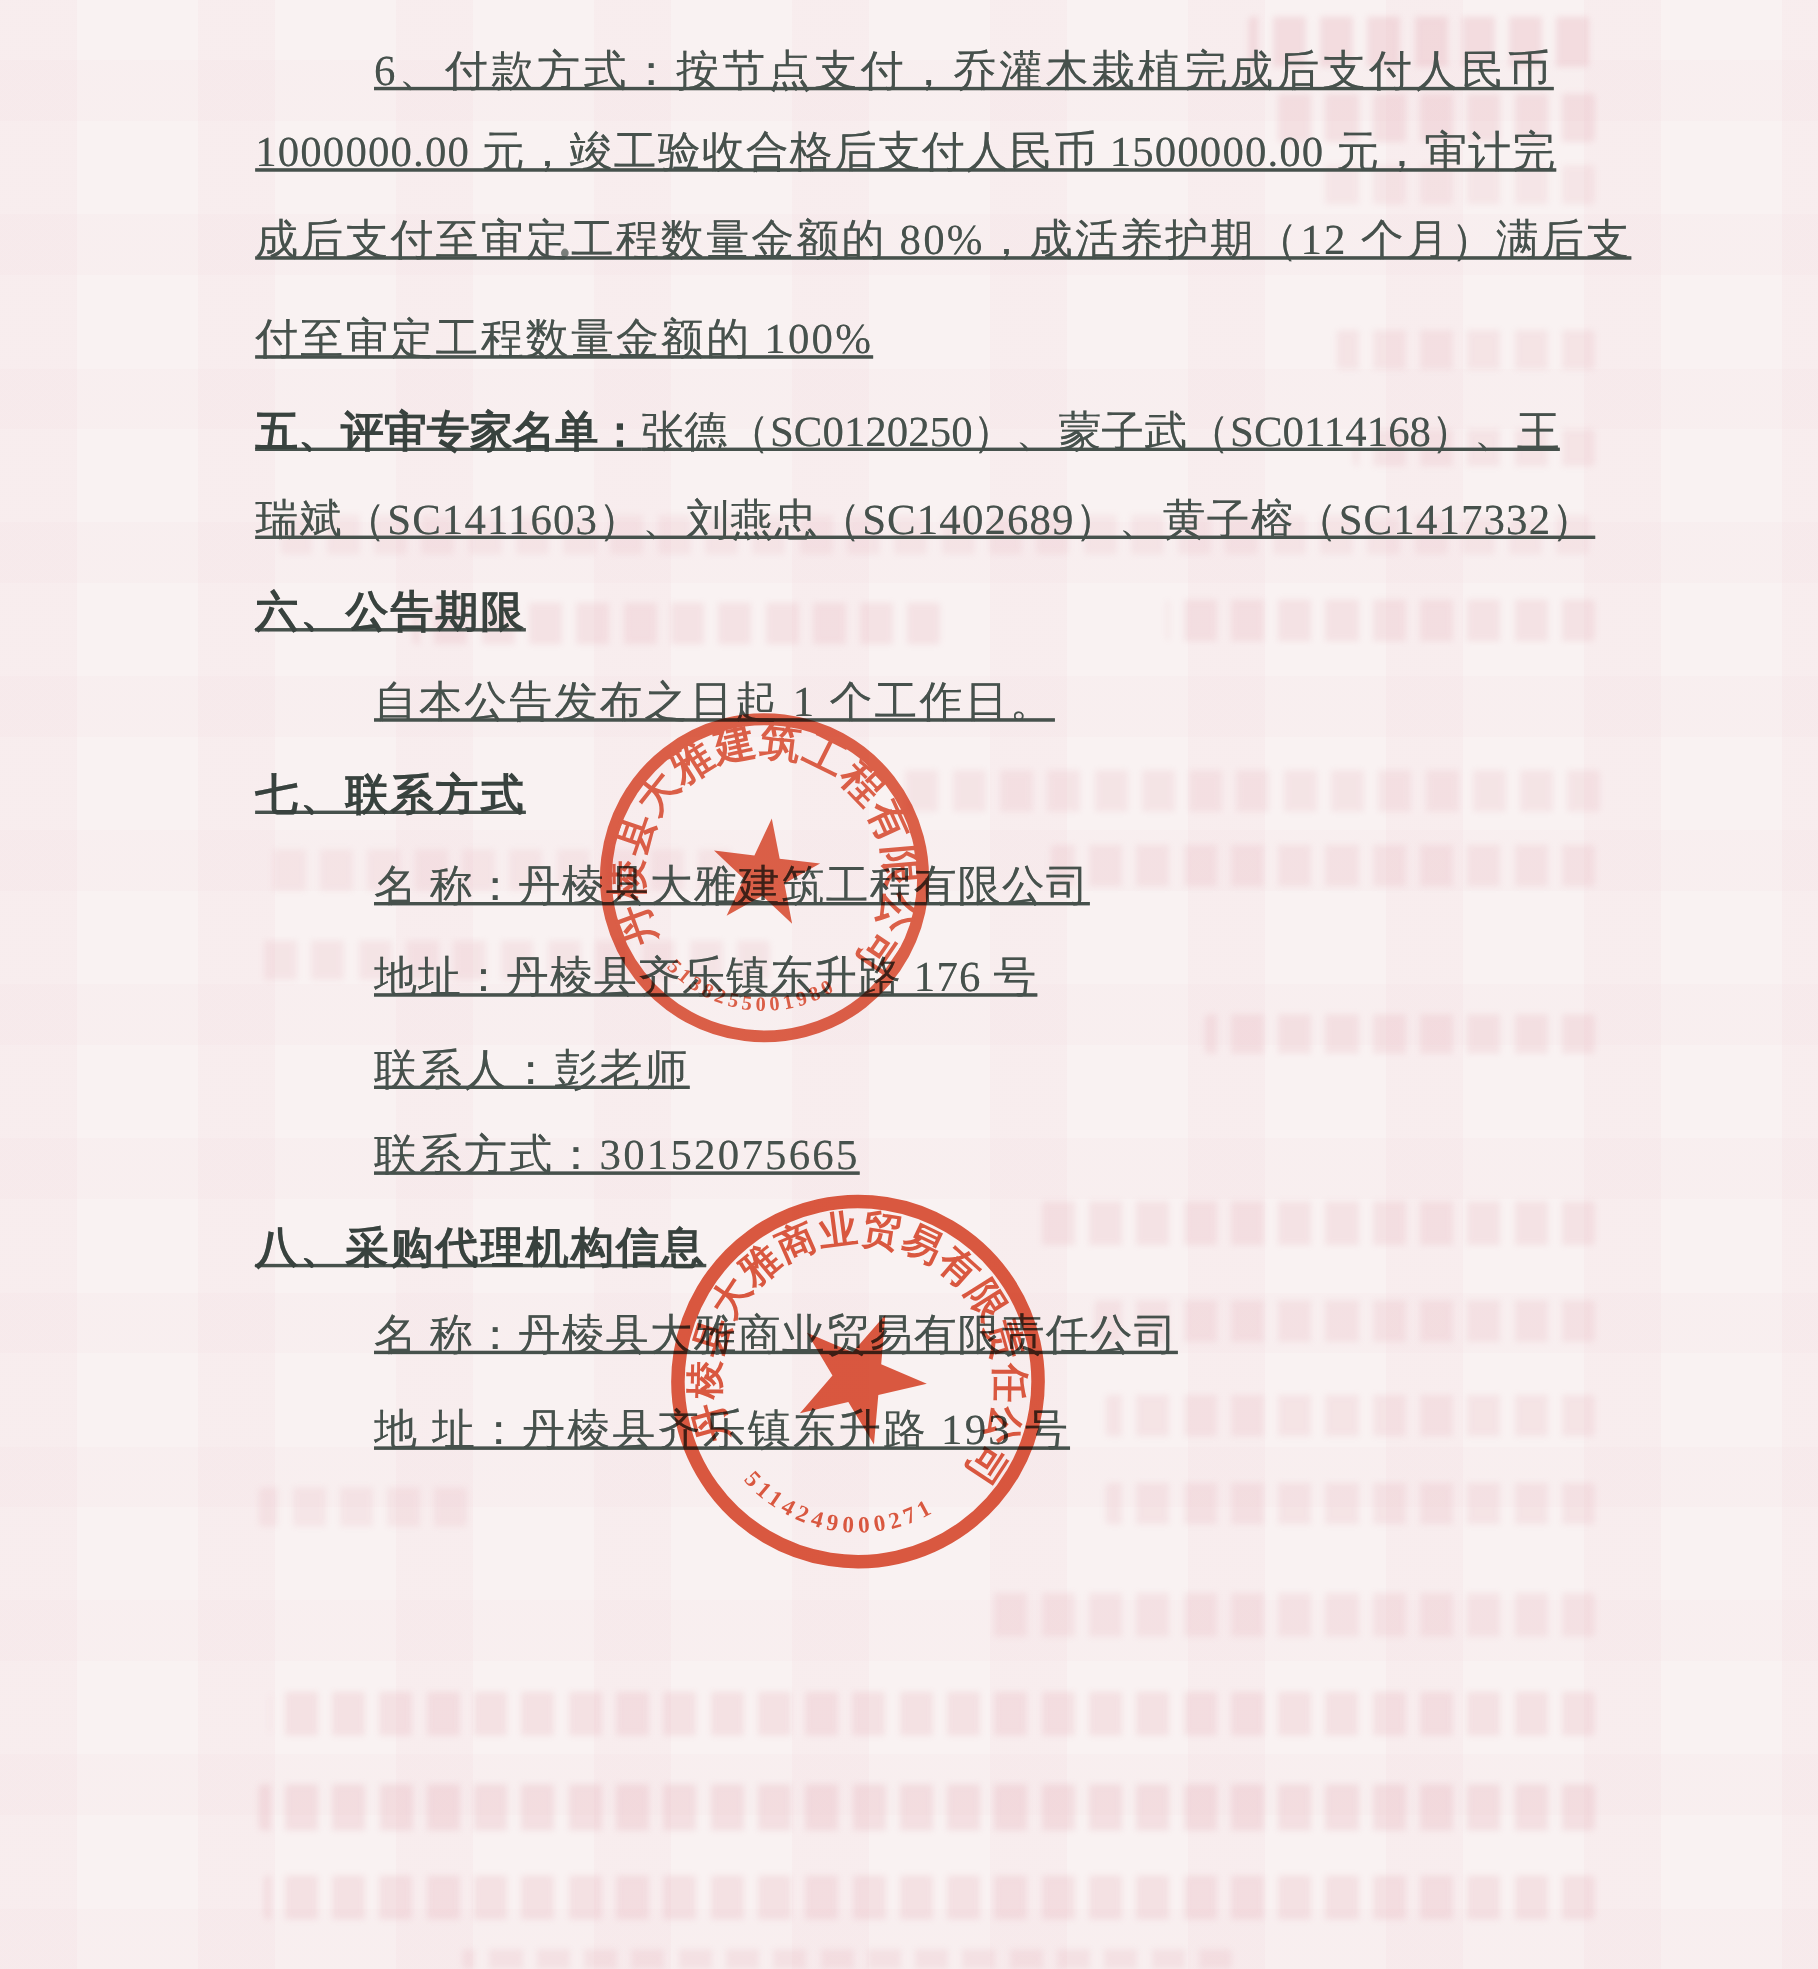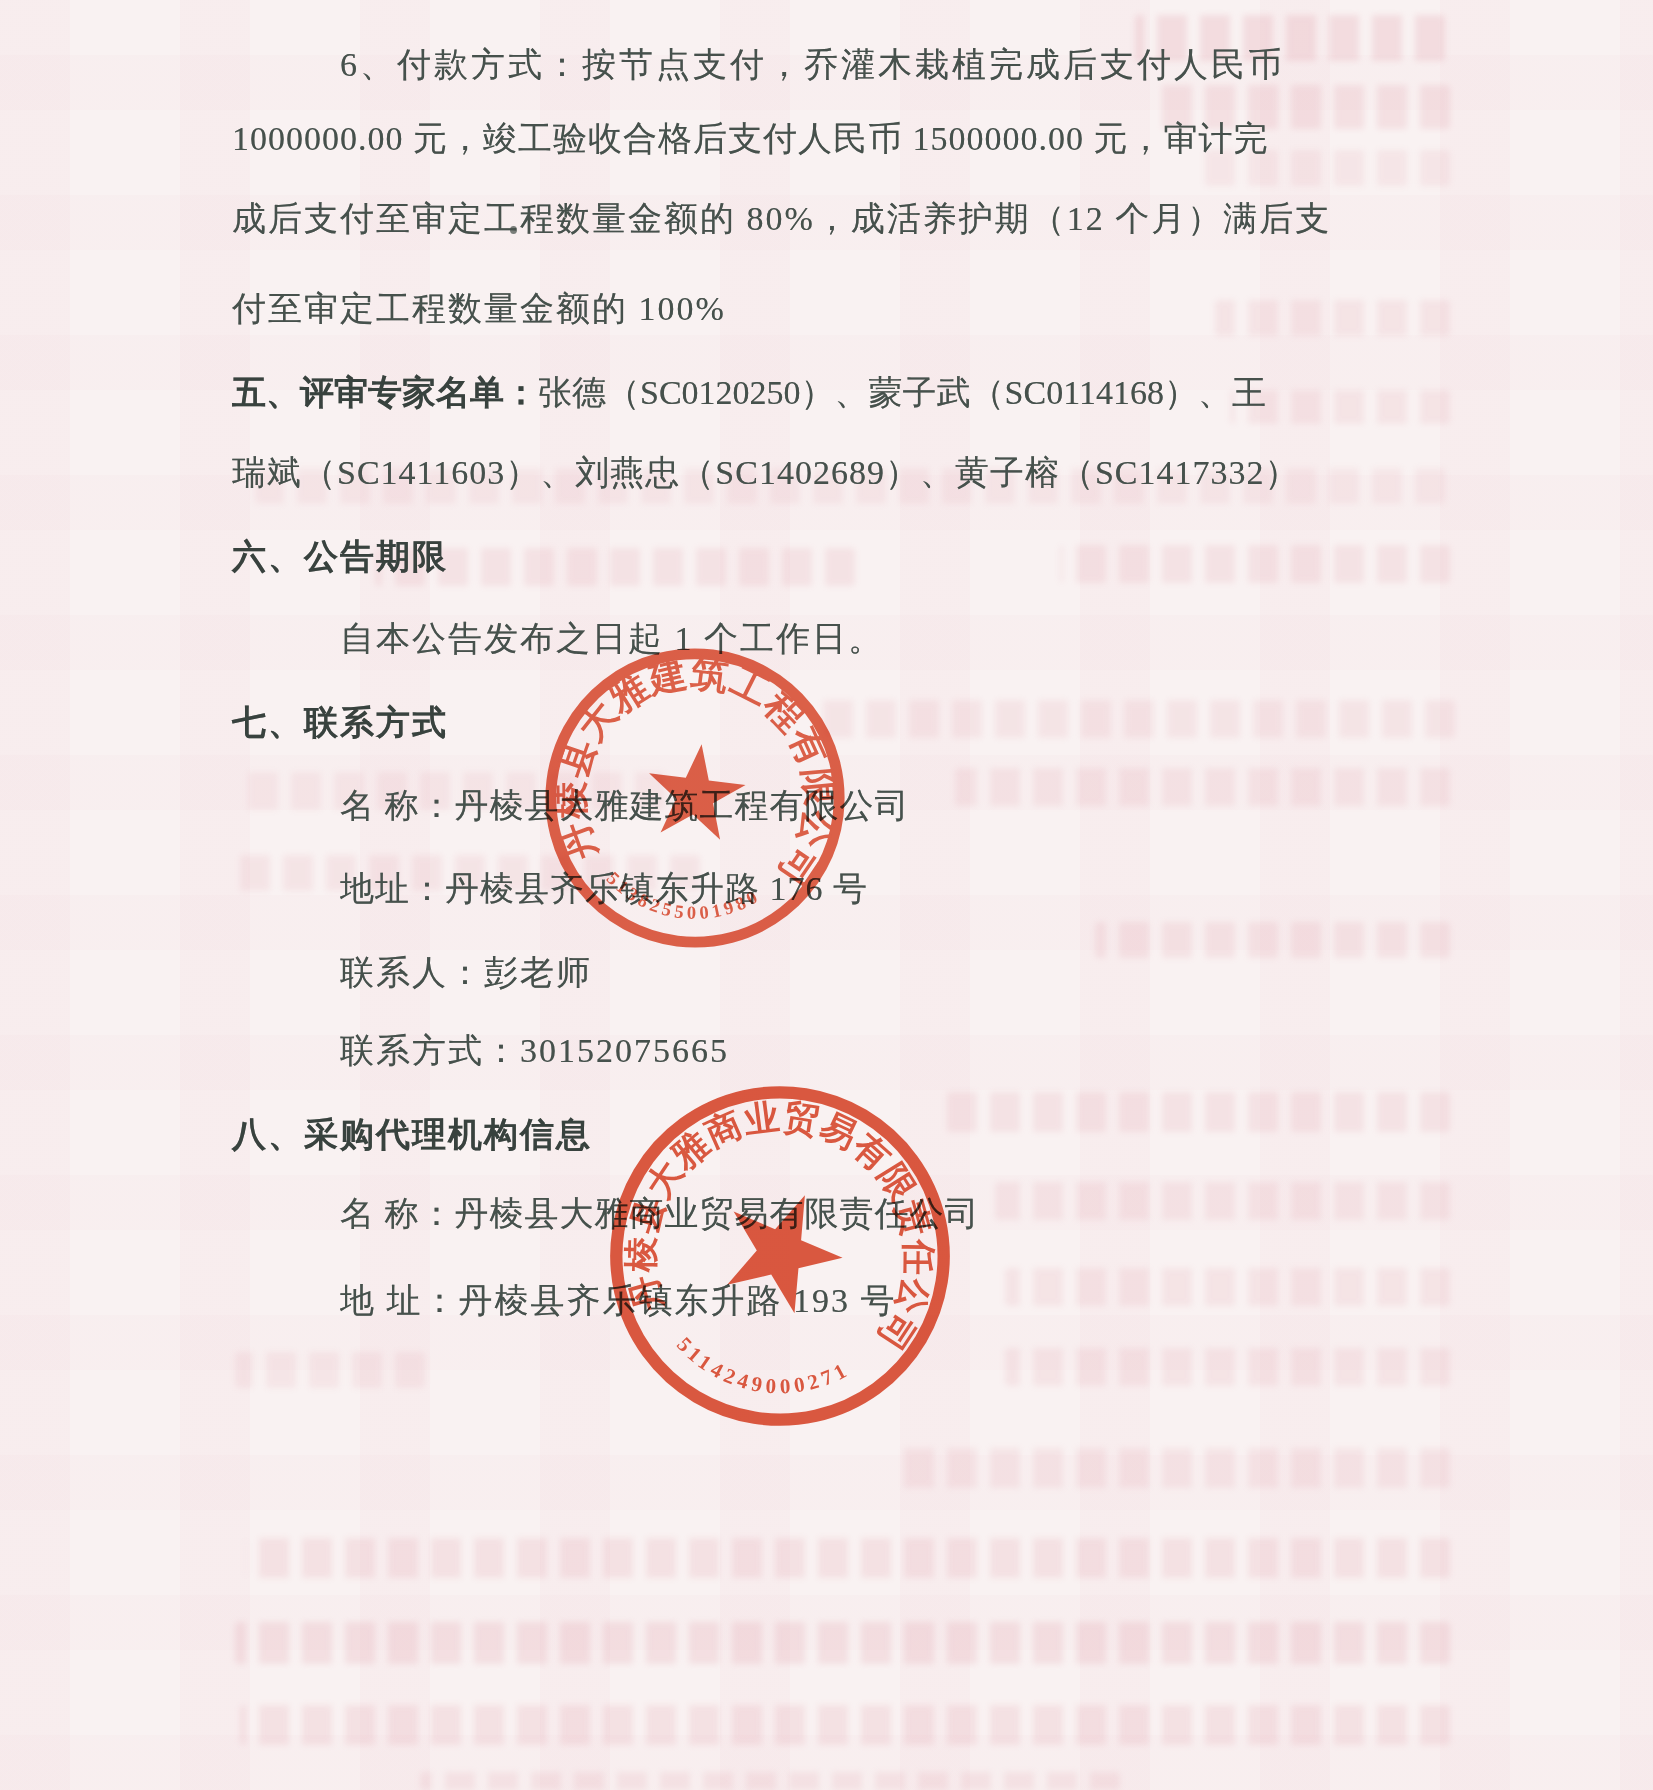--- a/index.html
+++ b/index.html
@@ -10,23 +10,24 @@
   }
   .page{
     position:relative;width:1653px;height:1790px;overflow:hidden;
     background-color:#f9f2f2;
     background-image:
       repeating-linear-gradient(90deg, rgba(243,216,221,.20) 0 70px, rgba(255,255,255,0) 70px 180px),
       repeating-linear-gradient(0deg, rgba(240,214,219,.12) 0 55px, rgba(255,255,255,0) 55px 140px);
   }
   .line{
     position:absolute;
-    font-size:34px;line-height:50px;white-space:nowrap;
+    font-size:39px;line-height:50px;white-space:nowrap;
     color:#46514c;
     text-shadow:0 0 .6px rgba(70,81,76,.55);
+    text-decoration:underline;
   }
   .line .b{font-weight:bold;color:#38423e;}
   .bleed{
     position:absolute;
     background:repeating-linear-gradient(90deg, rgba(219,138,152,.55) 0 30px, rgba(219,138,152,0) 30px 43px);
     filter:blur(3px);
     border-radius:4px;
     transform:scaleX(-1);
   }
   .speck{position:absolute;width:7px;height:8px;border-radius:50%;background:#5a615c;opacity:.8;}

